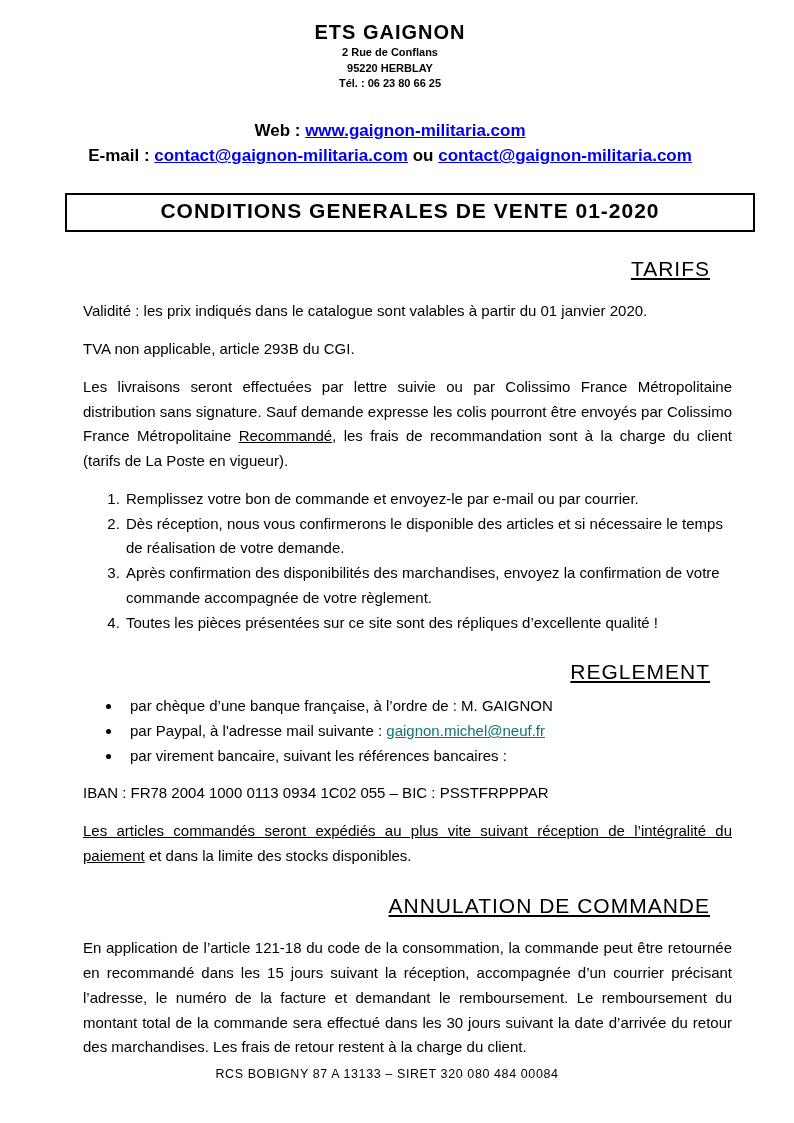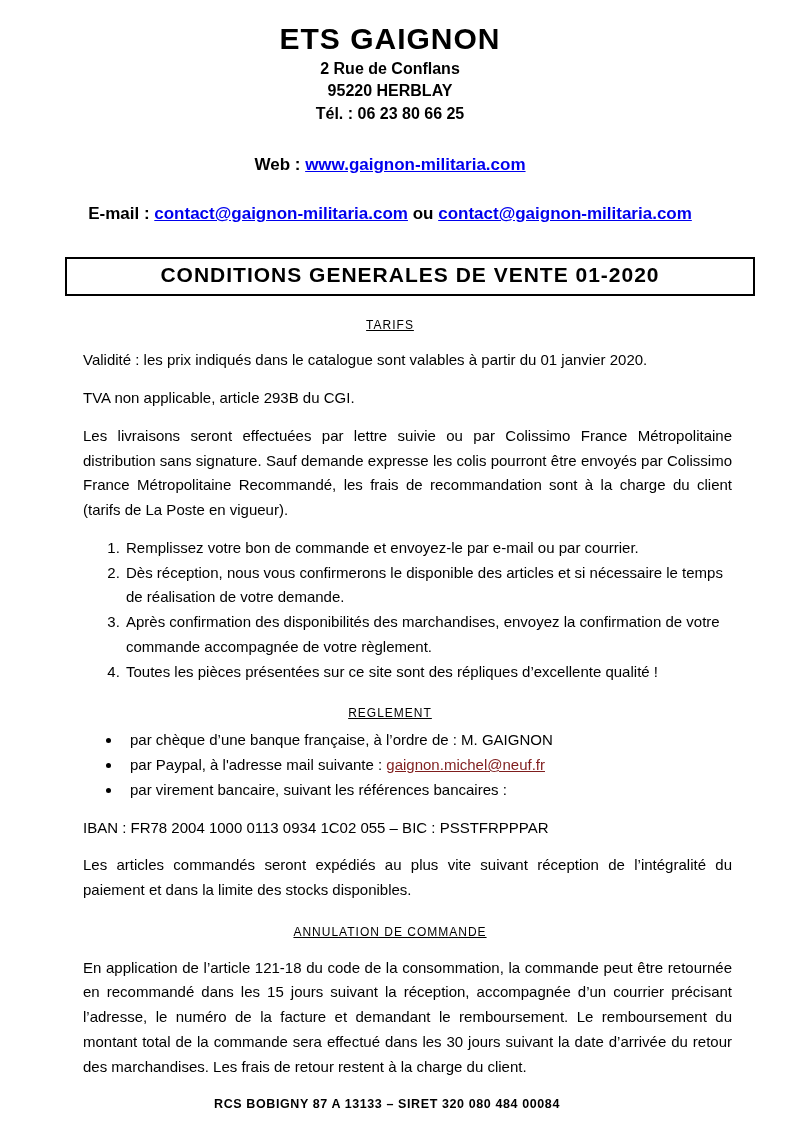--- a/index.html
+++ b/index.html
@@ -10,61 +10,61 @@
     color: #000000;
     font-family: "Liberation Sans", sans-serif;
     position: relative;
     overflow: hidden;
   }
   .page { padding: 20px 49px 0 70px; }
 
   
   .centerblock { width: 640px; text-align: center; }
 
-  .company   { font-size: 30px; font-weight: bold; letter-spacing: 1px; line-height: 1.25; }
-  .addr      { font-size: 16px; font-weight: bold; line-height: 1.42; }
-  .contact   { font-size: 17px; font-weight: bold; line-height: 1.5; margin-top: 24px; }
+  .company   { font-size: 20px; font-weight: bold; letter-spacing: 1px; line-height: 1.25; }
+  .addr      { font-size: 11px; font-weight: bold; line-height: 1.42; }
+  .contact   { font-size: 17px; font-weight: bold; line-height: 1.5; }
   .weblines  { margin-top: 26px; }
   a.link     { text-decoration: underline; cursor: pointer; }
 
   .title-box {
-    margin: 30px -10px 0 -5px;
+    margin: 24px -10px 0 -5px;
     border: 2px solid #000;
     text-align: center;
     font-size: 21px; font-weight: bold;
     letter-spacing: 1px;
     padding: 4px 0 7px 0;
   }
 
   .sec-heading {
-    font-size: 12px;
+    font-size: 21px;
     text-decoration: underline;
     letter-spacing: 1px;
     margin: 20px 0 3px 0;
+    text-align: right;
   }
   .body-text { font-size: 15px; line-height: 1.65; }
   p.para { margin: 13px; }
   p.just { text-align: justify; }
-  .u { }
+  .u { text-decoration: underline; }
 
   ol.numlist { margin: 12px; padding-left: 42px; }
   ol.numlist li { padding-left: 2px; }
   ul.bullets { margin: 4px; padding-left: 48px; list-style: disc; }
   ul.bullets li { padding-left: 8px; }
   .iban-line { margin-left: 42px; }
 
   .shipping-note { margin-top: 25px; }
 
   .footer {
     position: absolute;
-    left: 0; right: 20px; bottom: 12px;
+    left: 0; right: 20px; bottom: 42px;
     text-align: center;
     font-size: 12.5px;
     letter-spacing: 0.6px;
-    font-weight: bold;
   }
 </style>
 </head>
 <body>
 
 <div class="page">
 
   <div class="centerblock">
     <div class="company">ETS GAIGNON</div>
     <div class="addr">2 Rue de Conflans</div>
@@ -97,21 +97,21 @@
       <li class="just">Dès réception, nous vous confirmerons le disponible des articles et si nécessaire le temps de réalisation de votre demande.</li>
       <li class="just">Après confirmation des disponibilités des marchandises, envoyez la confirmation de votre commande accompagnée de votre règlement.</li>
       <li>Toutes les pièces présentées sur ce site sont des répliques d’excellente qualité !</li>
     </ol>
   </div>
 
   <div class="body-text">
     <div class="centerblock sec-heading">REGLEMENT</div>
     <ul class="bullets">
       <li>par chèque d’une banque française, à l’ordre de : M. GAIGNON</li>
-      <li><span>par Paypal, à l'adresse mail suivante : </span><a class="link" style="color: #7f1d1d;">gaignon.michel@neuf.fr</a></li>
+      <li><span>par Paypal, à l'adresse mail suivante : </span><a class="link" style="color: #0f766e;">gaignon.michel@neuf.fr</a></li>
       <li>par virement bancaire, suivant les références bancaires :</li>
     </ul>
     <p class="para iban-line">IBAN : FR78 2004 1000 0113 0934 1C02 055 – BIC : PSSTFRPPPAR</p>
   </div>
 
   <p class="para just body-text shipping-note"><span class="u">Les articles commandés seront expédiés au plus vite suivant réception de l’intégralité du paiement</span><span> et dans la limite des stocks disponibles.</span></p>
 
   <div class="body-text">
     <div class="centerblock sec-heading">ANNULATION DE COMMANDE</div>
     <p class="para just">En application de l’article 121-18 du code de la consommation, la commande peut être retournée en recommandé dans les 15 jours suivant la réception, accompagnée d’un courrier précisant l’adresse, le numéro de la facture et demandant le remboursement. Le remboursement du montant total de la commande sera effectué dans les 30 jours suivant la date d’arrivée du retour des marchandises. Les frais de retour restent à la charge du client.</p>

